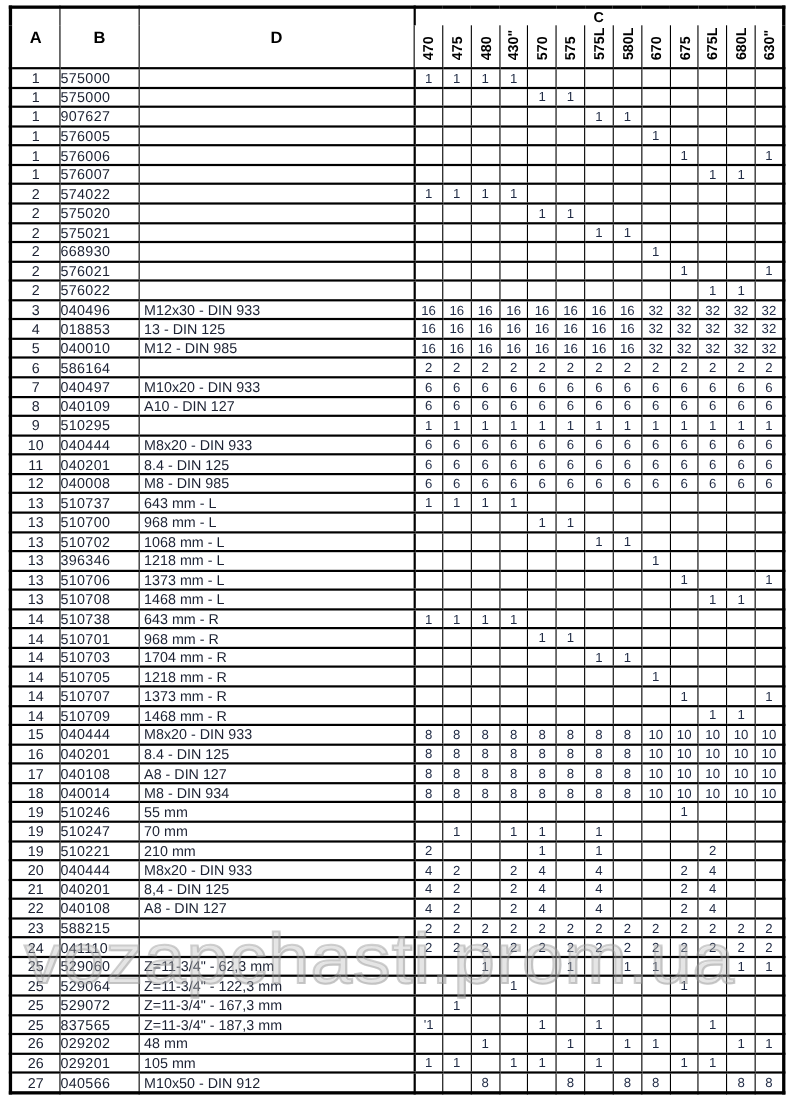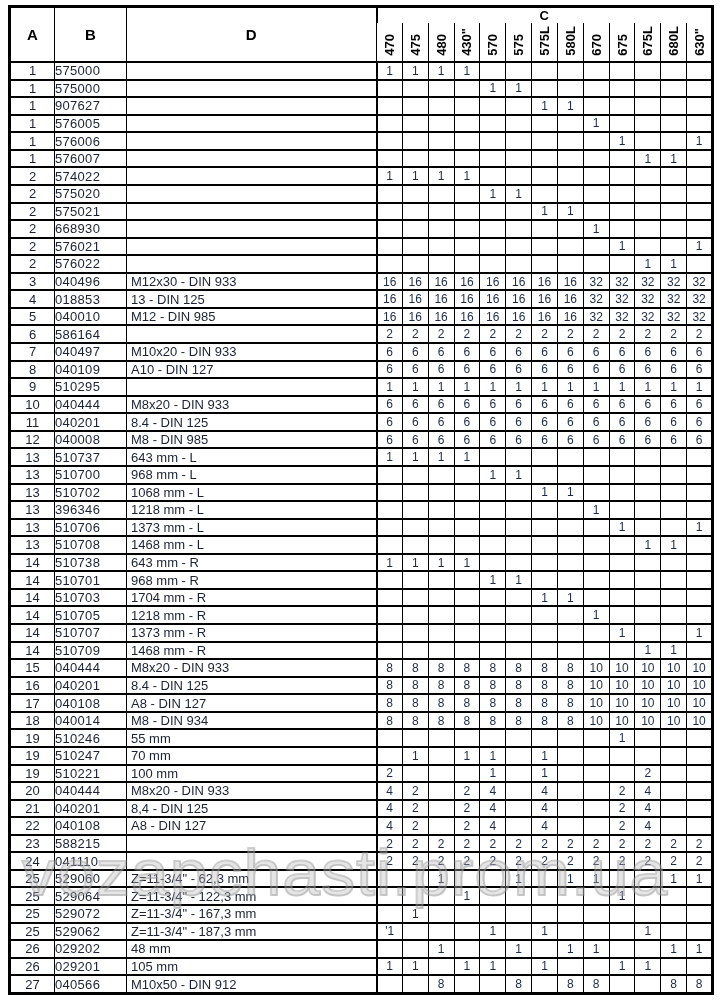--- a/index.html
+++ b/index.html
@@ -882,21 +882,21 @@
           <td class="c-val"></td>
           <td class="c-val"></td>
           <td class="c-val"></td>
           <td class="c-val"></td>
           <td class="c-val"></td>
           <td class="c-val"></td>
         </tr>
         <tr>
           <td class="a-col">19</td>
           <td class="b-col">510221</td>
-          <td class="d-col">100 mm</td>
+          <td class="d-col">210 mm</td>
           <td class="c-val c-first">2</td>
           <td class="c-val"></td>
           <td class="c-val"></td>
           <td class="c-val"></td>
           <td class="c-val">1</td>
           <td class="c-val"></td>
           <td class="c-val">1</td>
           <td class="c-val"></td>
           <td class="c-val"></td>
           <td class="c-val"></td>
@@ -1043,21 +1043,21 @@
           <td class="c-val"></td>
           <td class="c-val"></td>
           <td class="c-val"></td>
           <td class="c-val"></td>
           <td class="c-val"></td>
           <td class="c-val"></td>
           <td class="c-val"></td>
         </tr>
         <tr>
           <td class="a-col">25</td>
-          <td class="b-col">529062</td>
+          <td class="b-col">837565</td>
           <td class="d-col">Z=11-3/4" - 187,3 mm</td>
           <td class="c-val c-first">'1</td>
           <td class="c-val"></td>
           <td class="c-val"></td>
           <td class="c-val"></td>
           <td class="c-val">1</td>
           <td class="c-val"></td>
           <td class="c-val">1</td>
           <td class="c-val"></td>
           <td class="c-val"></td>

